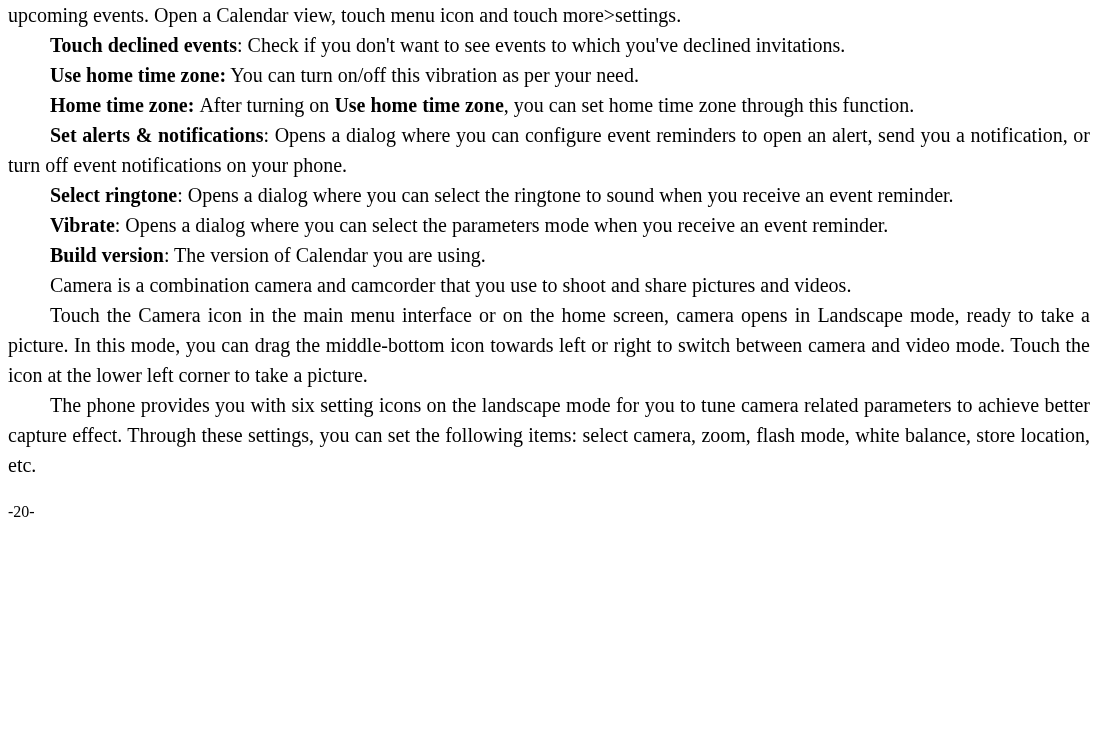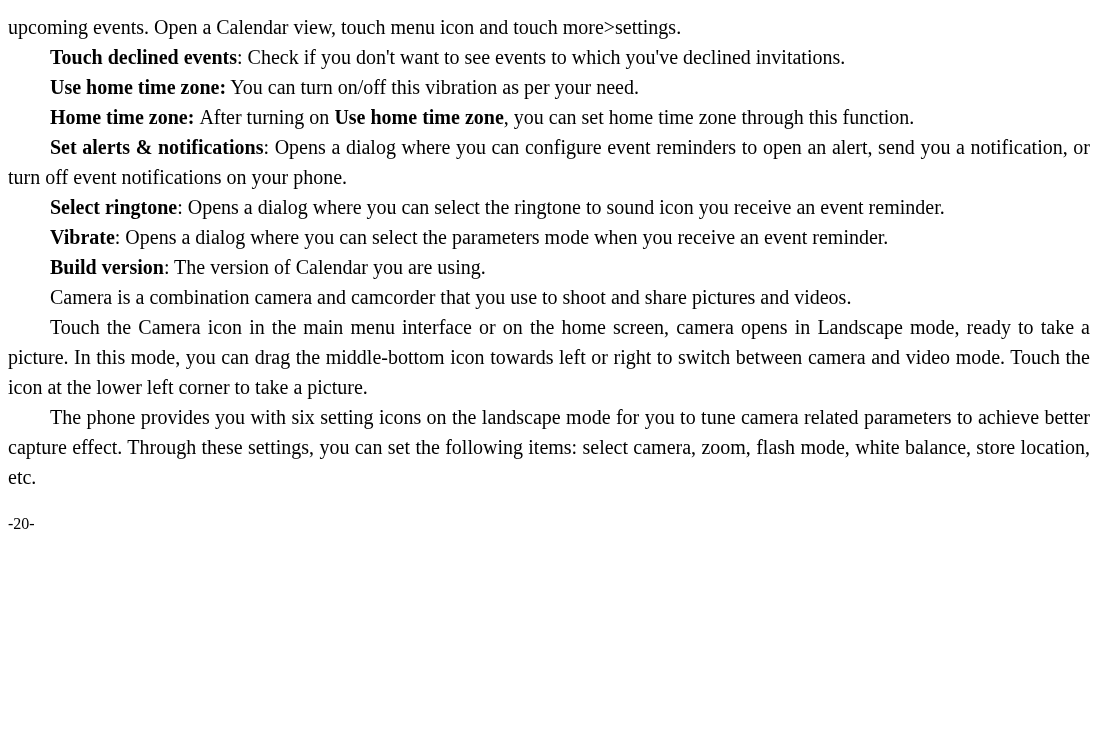--- a/index.html
+++ b/index.html
@@ -7,21 +7,21 @@
       font-size: 20px;
       line-height: 1.5;
       margin: 0;
       padding: 0 8px;
       color: #000;
       background: #fff;
       text-align: justify;
     }
     .page {
       width: 1082px;
-      margin: 12px auto;
+      margin: 0 auto;
     }
     .para {
       margin: 0;
       text-indent: 42px;
     }
     .para-no-indent {
       margin: 0;
       text-indent: 0;
     }
     .bold {
@@ -61,21 +61,21 @@
 
   <p class="para">
     <span class="bold">Home time zone: </span><span>After turning on </span><span class="bold">Use home time zone</span><span>, you can set home time zone through this function.</span>
   </p>
 
   <p class="para">
     <span class="bold">Set alerts &amp; notifications</span><span>: Opens a dialog where you can configure event reminders to open an alert, send you a notification, or turn off event notifications on your phone.</span>
   </p>
 
   <p class="para">
-    <span class="bold">Select ringtone</span><span>: Opens a dialog where you can select the ringtone to sound icon you receive an event reminder.</span>
+    <span class="bold">Select ringtone</span><span>: Opens a dialog where you can select the ringtone to sound when you receive an event reminder.</span>
   </p>
 
   <p class="para">
     <span class="bold">Vibrate</span><span>: Opens a dialog where you can select the parameters mode when you receive an event reminder.</span>
   </p>
 
 
   <p class="para">
     <span class="bold">Build version</span><span>: The version of Calendar you are using.</span>
   </p>

